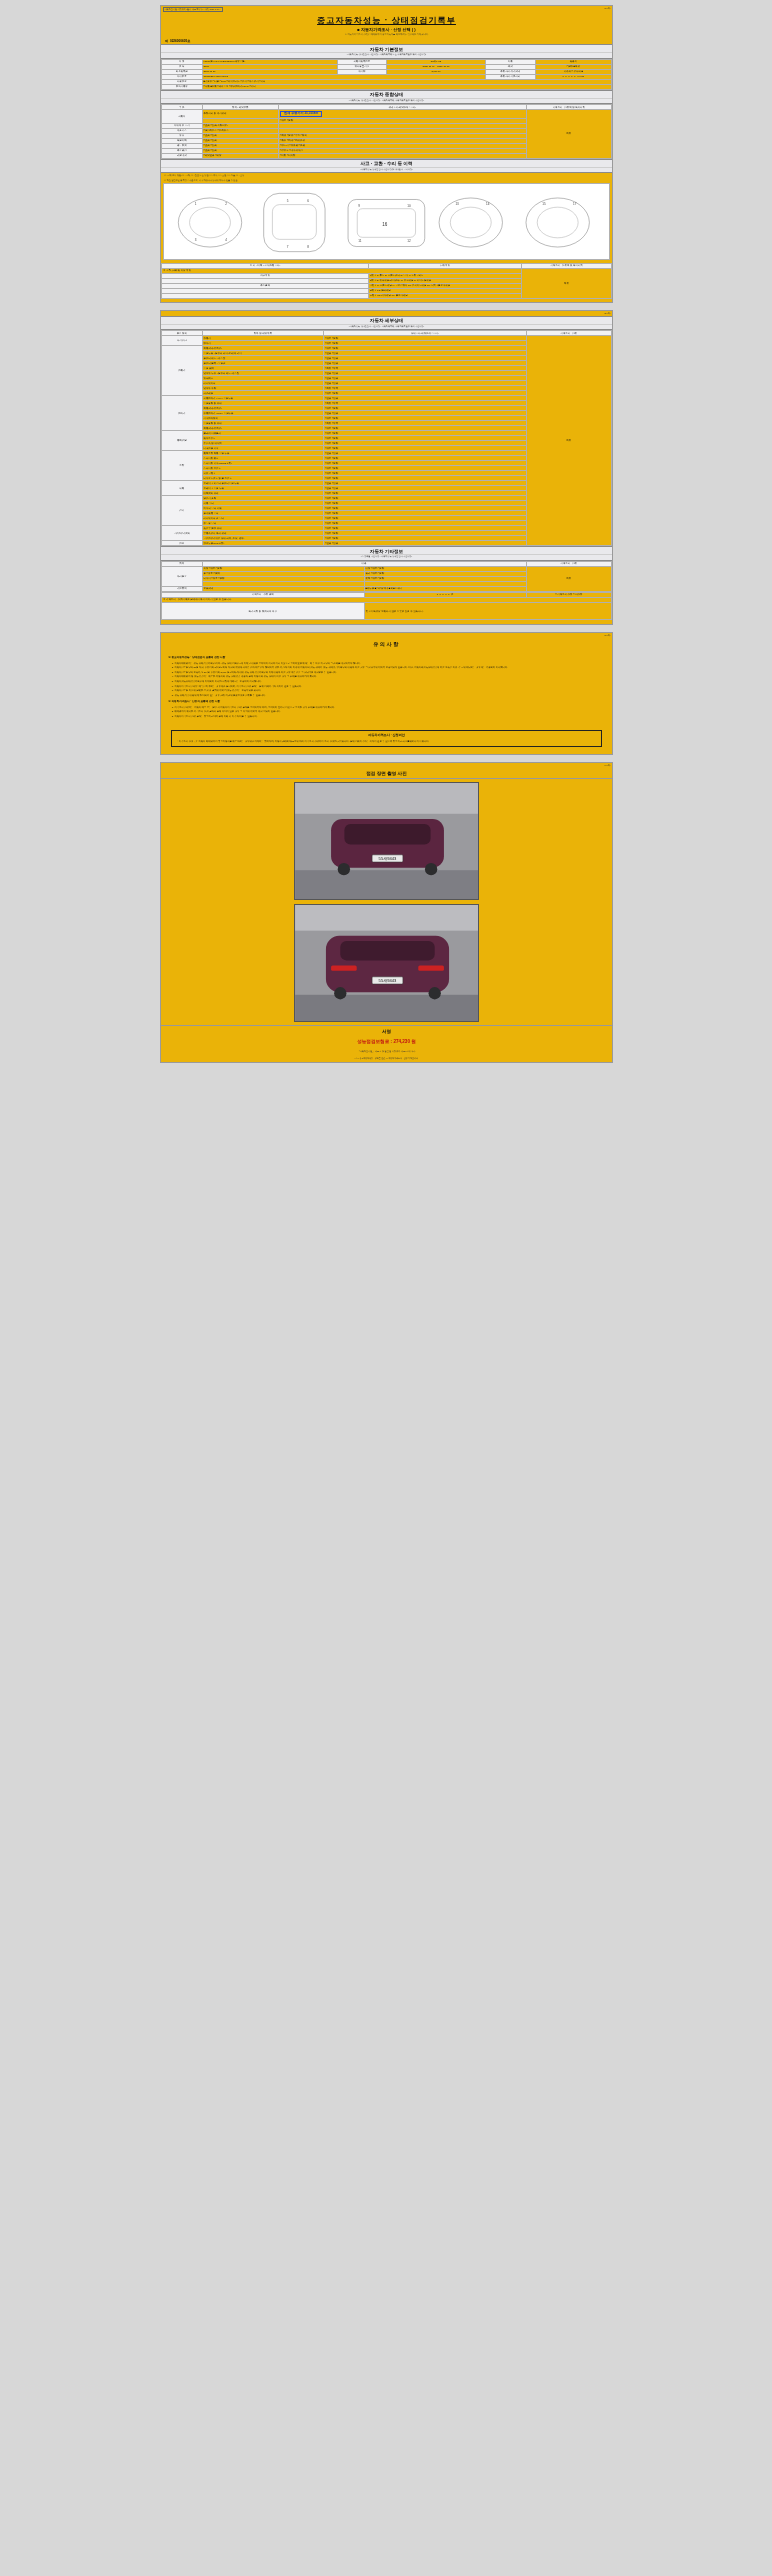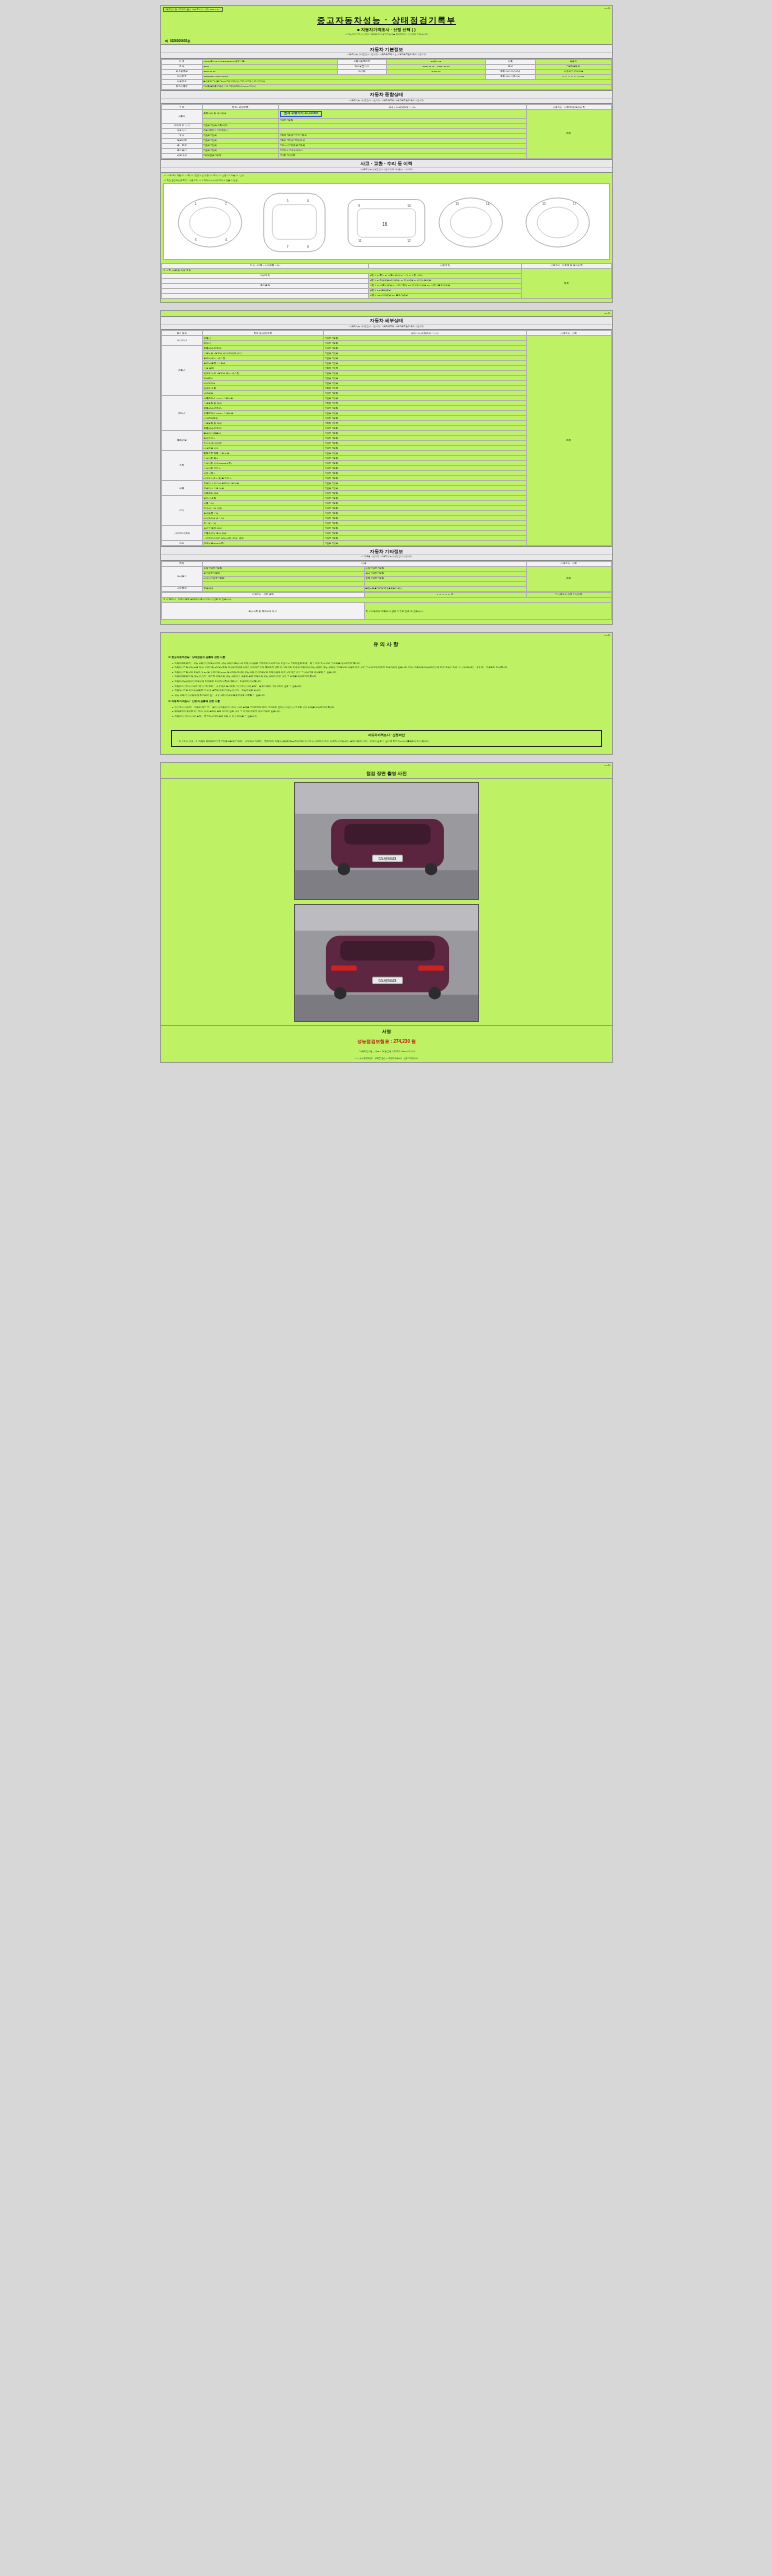--- a/index.html
+++ b/index.html
@@ -5,21 +5,21 @@
   * { box-sizing: border-box; }
   body {
     margin: 0;
     background: #d7d7d7;
     font-family: "Liberation Sans", sans-serif;
     font-size: 2.6px;
     color: #111;
     width: 773px;
   }
   .page-wrap { width: 773px; padding: 5.2px 0; }
-  .sheet { width: 453px; margin: 0 auto 7.2px auto; background:#bef264; border:0.5px solid #9a9a9a; position:relative; }
+  .sheet { width: 453px; margin: 0 auto 7.2px auto; background:#eab308; border:0.5px solid #9a9a9a; position:relative; }
   .corner-tl { position:absolute; top:1px; left:1.5px; font-size:2.1px; color:#333; border:0.5px solid #666; padding:0 1px; }
   .corner-tr { position:absolute; top:1px; right:1.5px; font-size:2.1px; color:#333; }
   .title-main {
     text-align:center; font-size:8.2px; font-weight:bold; letter-spacing:1px;
     padding:3.1px 0 1px 0; text-decoration:underline;
   }
   .title-sub { text-align:center; font-size:4.1px; font-weight:bold; padding-bottom:1px; }
   .title-note { text-align:center; font-size:2.2px; color:#333; padding-bottom:2.1px; }
   .docno { font-size:3.1px; font-weight:bold; padding:1px 0 1.5px 4.1px; }
   .band {

